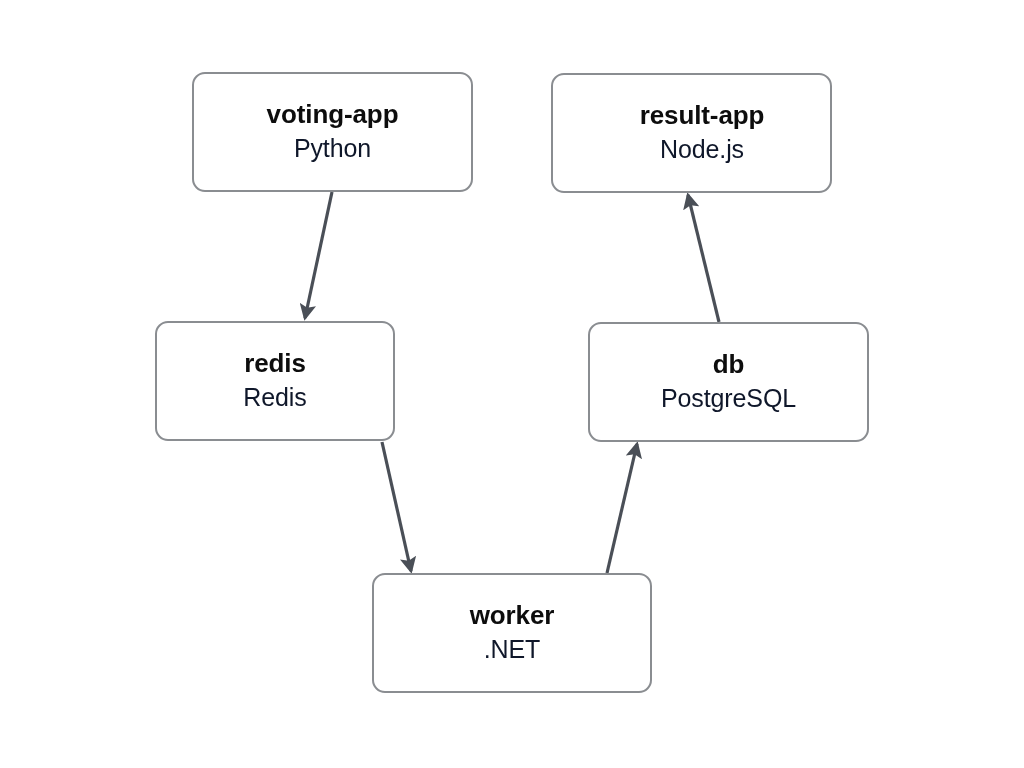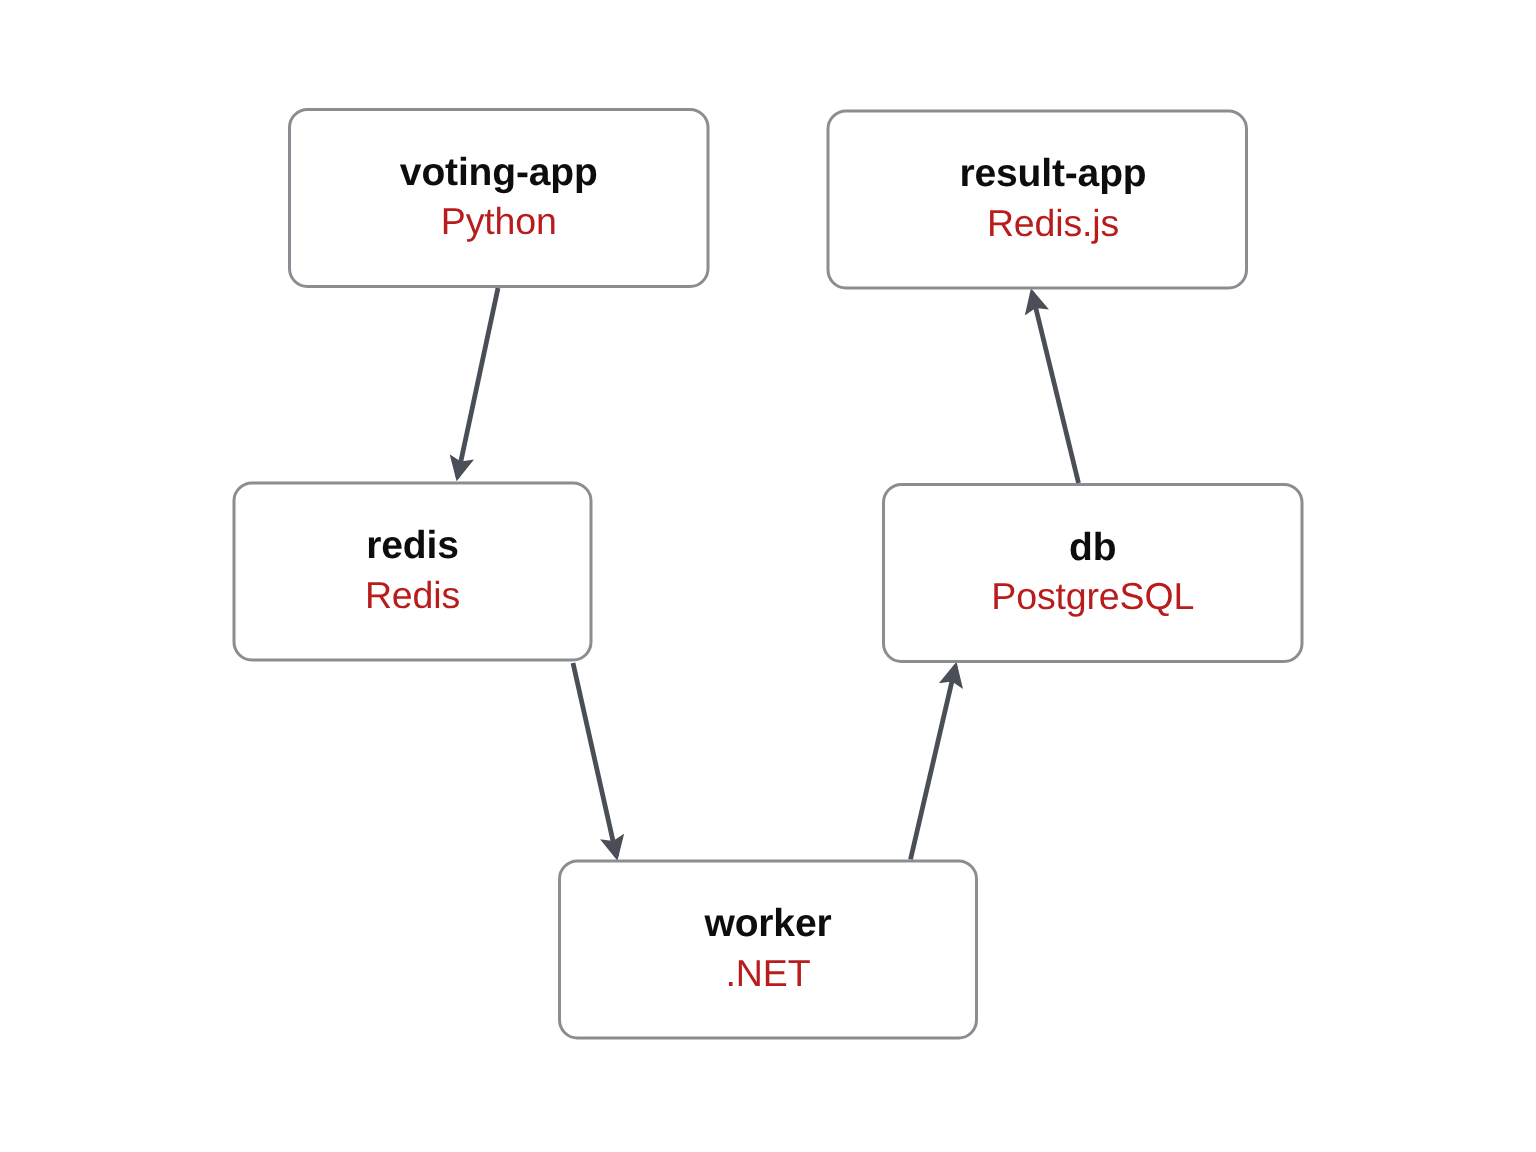--- a/index.html
+++ b/index.html
@@ -43,21 +43,21 @@
     font-size: 26px;
     font-weight: bold;
     color: #0d0d0d;
     line-height: 1.3;
     letter-spacing: -0.1px;
     white-space: nowrap;
   }
   .node-subtitle {
     font-size: 25px;
     font-weight: normal;
-    color: #b91c1c;
+    color: #0f172a;
     line-height: 1.35;
     letter-spacing: -0.1px;
     white-space: nowrap;
   }
 </style>
 </head>
 <body>
 
 <div id="canvas">
 
@@ -75,21 +75,21 @@
       </g>
   </svg>
 
   <div class="node" style="left: 192px; top: 72px; width: 281px; height: 120px; border-color: rgb(138, 141, 145); background: rgb(255, 255, 255);">
     <div class="node-title">voting-app</div>
     <div class="node-subtitle">Python</div>
   </div>
 
   <div class="node" style="left: 551px; top: 73px; width: 281px; height: 120px; border-color: rgb(138, 141, 145); background: rgb(255, 255, 255); padding-left: 21px;">
     <div class="node-title">result-app</div>
-    <div class="node-subtitle">Redis.js</div>
+    <div class="node-subtitle">Node.js</div>
   </div>
 
   <div class="node" style="left: 155px; top: 321px; width: 240px; height: 120px; border-color: rgb(138, 141, 145); background: rgb(255, 255, 255);">
     <div class="node-title">redis</div>
     <div class="node-subtitle">Redis</div>
   </div>
 
   <div class="node" style="left: 372px; top: 573px; width: 280px; height: 120px; border-color: rgb(138, 141, 145); background: rgb(255, 255, 255);">
     <div class="node-title">worker</div>
     <div class="node-subtitle">.NET</div>

